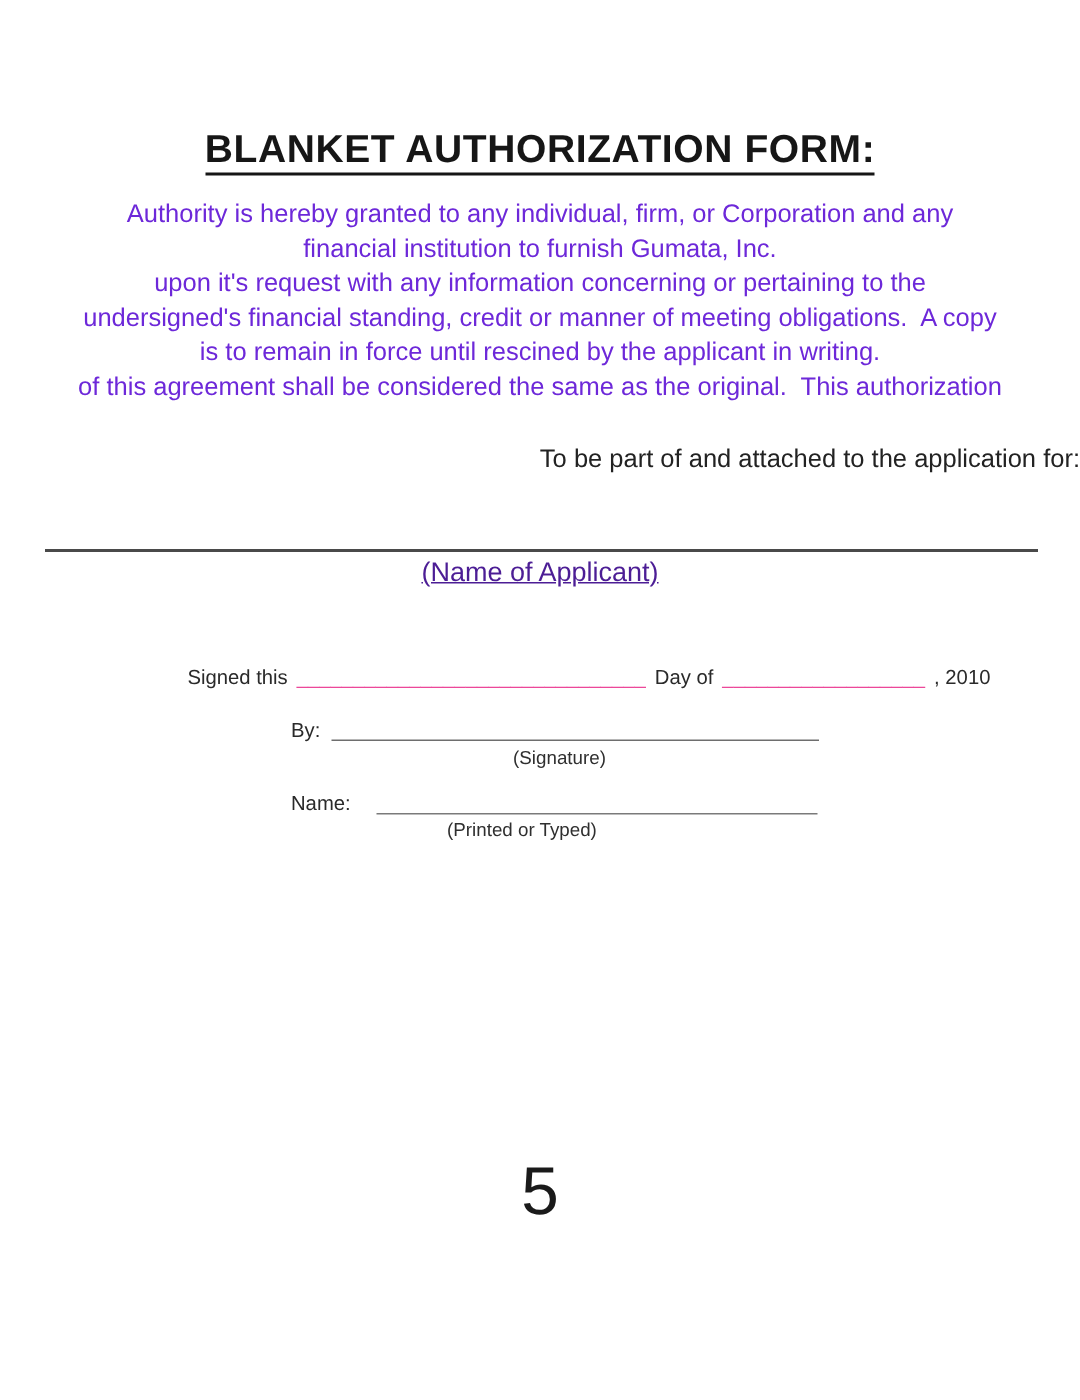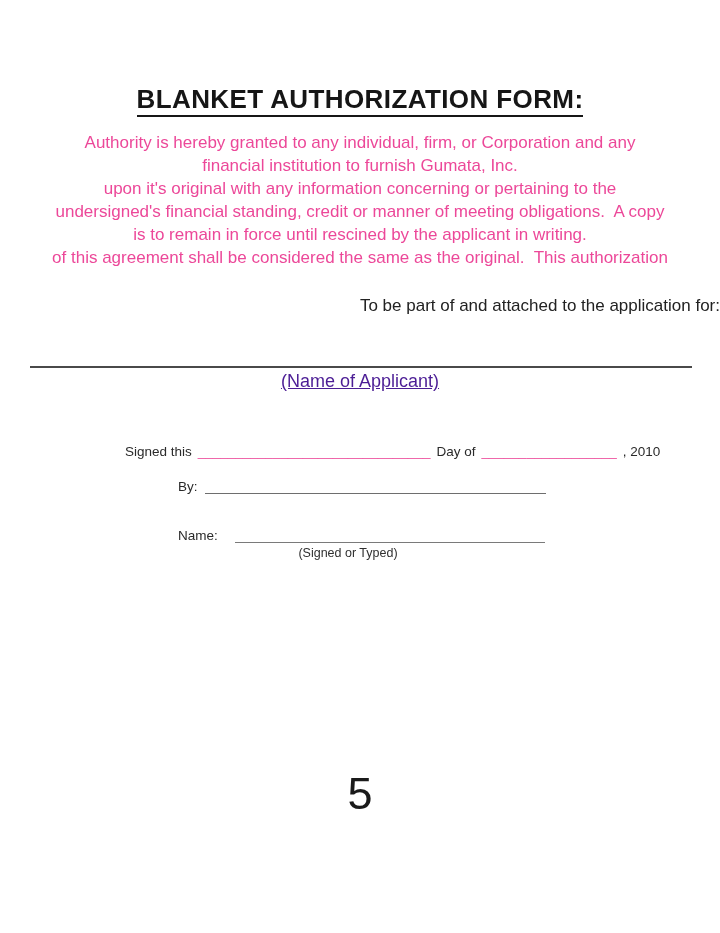--- a/index.html
+++ b/index.html
@@ -32,21 +32,21 @@
     padding-bottom: 1px;
   }
   .body-paragraph {
     position: absolute;
     top: 131px;
     left: 14px;
     right: 14px;
     text-align: center;
     font-size: 17px;
     line-height: 23px;
-    color: #ec4899;
+    color: #6d28d9;
   }
   .body-paragraph .pline {
     white-space: pre-wrap;
   }
   .attach-line {
     position: absolute;
     top: 296px;
     left: 0;
     width: 100%;
     text-align: right;
@@ -89,20 +89,21 @@
   .field-row {
     position: absolute;
     display: flex;
     align-items: flex-end;
     font-size: 13.5px;
     color: #2a2a2a;
   }
   .field-row .field-label {
     flex: 0 0 auto;
     padding-bottom: 0;
+    margin-left: 16px;
   }
   .field-row .line-blank {
     flex: 1 1 auto;
     height: 3px;
     margin-left: 7px;
     border-bottom: 1.8px solid #6e6e6e;
   }
   .by-row    { top: 479px; left: 178px; width: 368px; }
   .name-row  { top: 528px; left: 178px; width: 367px; gap: 10px; }
   .title-row { top: 582px; left: 185px; width: 360px; }
@@ -132,21 +133,21 @@
 
 <div class="page">
 
   <div class="doc-title">
     <span>BLANKET AUTHORIZATION FORM:</span>
   </div>
 
   <div class="body-paragraph">
     <div class="pline">Authority is hereby granted to any individual, firm, or Corporation and any</div>
     <div class="pline">financial institution to furnish Gumata, Inc.</div>
-    <div class="pline">upon it's original with any information concerning or pertaining to the</div>
+    <div class="pline">upon it's request with any information concerning or pertaining to the</div>
     <div class="pline">undersigned's financial standing, credit or manner of meeting obligations.  A copy</div>
     <div class="pline">is to remain in force until rescined by the applicant in writing.</div>
     <div class="pline">of this agreement shall be considered the same as the original.  This authorization</div>
   </div>
 
   <div class="attach-line">To be part of and attached to the application for:</div>
 
   <div class="applicant-rule"></div>
   <div class="applicant-caption">(Name of Applicant)</div>
 
@@ -155,23 +156,24 @@
     <span class="blank-underscores">_______________________________</span>
     <span>Day of</span>
     <span class="blank-underscores">__________________</span>
     <span>, 2010</span>
   </div>
 
   <div class="field-row by-row">
     <span class="field-label">By:</span>
     <span class="line-blank"></span>
   </div>
+  <div class="sub-caption sig-caption">(Signature)</div>
 
   <div class="field-row name-row">
     <span class="field-label">Name:</span>
     <span class="line-blank"></span>
   </div>
-  <div class="sub-caption printed-caption">(Signed or Typed)</div>
+  <div class="sub-caption printed-caption">(Printed or Typed)</div>
 
 
   <div class="page-number">5</div>
 
 </div>
 
 </body></html>

